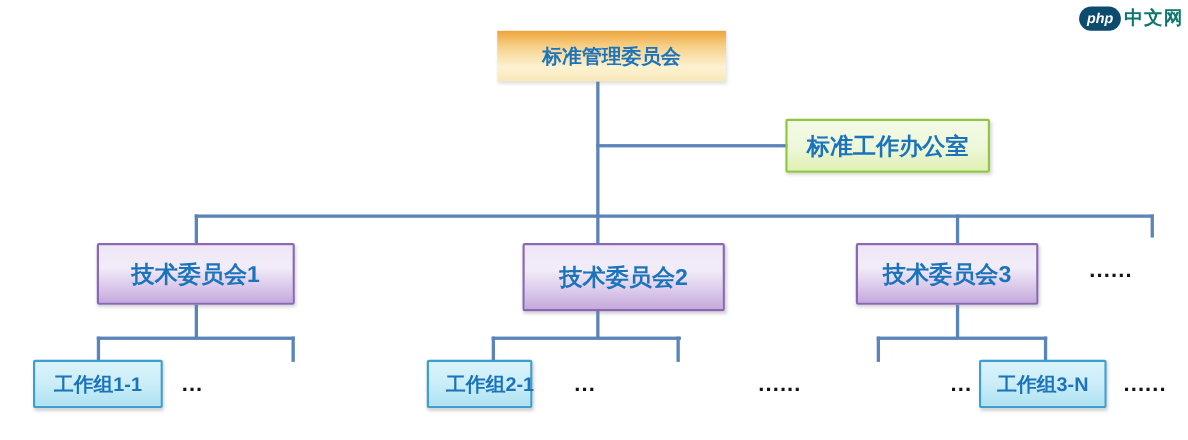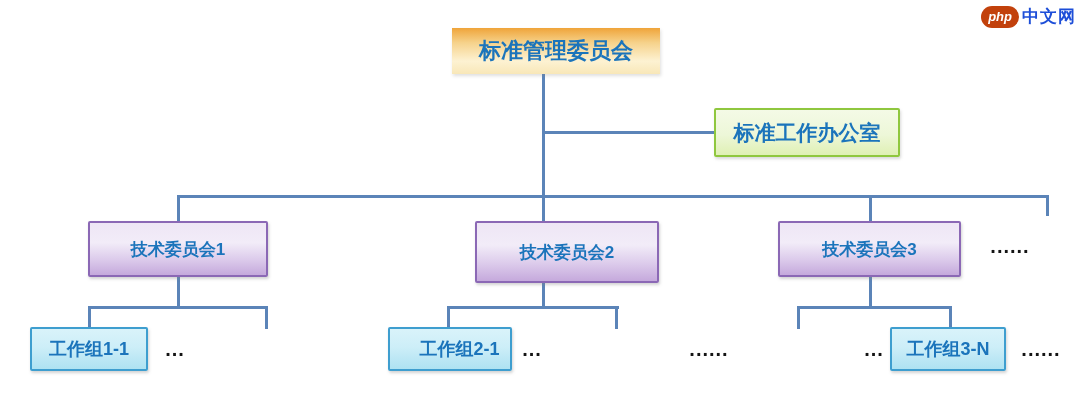--- a/index.html
+++ b/index.html
@@ -28,34 +28,34 @@
     align-items:center;
     justify-content:center;
     font-weight:bold;
     color:#1b74bb;
     box-sizing:border-box;
     text-align:center;
     white-space:nowrap;
   }
   .root-box{
     background:linear-gradient(180deg,#efa43a 0%,#f6d28b 32%,#fdf2d2 72%,#f8e7b8 100%);
-    font-size:22px;
+    font-size:18px;
     box-shadow:1px 2px 3px rgba(130,130,130,.25);
   }
   .office-box{
     background:linear-gradient(180deg,#f4fae6 0%,#edf7d8 55%,#dff0b4 100%);
     border:2px solid #8fc73e;
     font-size:21px;
     border-radius:2px;
     box-shadow:1px 2px 3px rgba(130,130,130,.3);
   }
   .committee-box{
     background:linear-gradient(180deg,#eee6f5 0%,#f2ecf8 38%,#dccbeb 70%,#c5a9dc 100%);
     border:2px solid #8b68b5;
-    font-size:17px;
+    font-size:21px;
     border-radius:2px;
     box-shadow:1px 2px 3px rgba(130,130,130,.35);
   }
   .workgroup-box{
     background:linear-gradient(180deg,#d9f3fa 0%,#cdeef8 45%,#aee2f2 100%);
     border:2px solid #3e9ecf;
     font-size:18px;
     border-radius:2px;
     box-shadow:1px 2px 3px rgba(130,130,130,.35);
     text-align:right;
@@ -74,31 +74,31 @@
   
   .logo{
     position:absolute;
     top:5px;
     right:4px;
     display:flex;
     align-items:center;
     gap:3px;
   }
   .logo-badge{
-    background:#c2410c;
+    background:#0c4a6e;
     color:#ffffff;
     font-style:italic;
     font-weight:bold;
     font-size:13px;
     line-height:1;
     padding:4px 7px 5px 7px;
     border-radius:11px;
   }
   .logo-text{
-    color:#1d4ed8;
+    color:#0f766e;
     font-weight:bold;
     font-size:17px;
     letter-spacing:1px;
   }
 </style>
 </head>
 <body>
 
 <div class="canvas">
 
@@ -123,27 +123,27 @@
   <div class="line hline" style="left:797px;top:306px;width:155px;"></div>
   <div class="line vline" style="left:797px;top:306px;height:23px;"></div>
   <div class="line vline" style="left:949px;top:306px;height:23px;"></div>
 
   <div class="box root-box" style="left:452px;top:28px;width:208px;height:46px;">标准管理委员会</div>
 
   <div class="box office-box" style="left:714px;top:108px;width:186px;height:49px;">标准工作办公室</div>
 
   <div class="box committee-box" style="left:88px;top:221px;width:180px;height:56px;">技术委员会1</div>
   <div class="box committee-box" style="left:475px;top:221px;width:184px;height:62px;text-align:right;">技术委员会2</div>
-  <div class="box committee-box" style="left:778px;top:221px;width:183px;height:56px;text-align:center;">技术委员会3</div>
+  <div class="box committee-box" style="left:778px;top:221px;width:166px;height:56px;text-align:center;">技术委员会3</div>
   <div class="dots" style="left:975px;top:218px;width:70px;height:56px;">......</div>
 
   <div class="box workgroup-box" style="left:30px;top:327px;width:118px;height:44px;">工作组1-1</div>
   <div class="dots" style="left:150px;top:327px;width:50px;height:44px;">...</div>
 
-  <div class="box workgroup-box" style="left:388px;top:327px;width:124px;height:44px;padding-left:19px;">工作组2-1</div>
+  <div class="box workgroup-box" style="left:388px;top:327px;width:96px;height:44px;padding-left:19px;">工作组2-1</div>
   <div class="dots" style="left:509px;top:327px;width:46px;height:44px;">...</div>
   <div class="dots" style="left:681px;top:327px;width:56px;height:44px;">......</div>
 
   <div class="dots" style="left:858px;top:327px;width:32px;height:44px;">...</div>
   <div class="box workgroup-box" style="left:890px;top:327px;width:116px;height:44px;">工作组3-N</div>
   <div class="dots" style="left:1010px;top:327px;width:62px;height:44px;">......</div>
 
   <div class="logo">
     <span class="logo-badge">php</span>
     <span class="logo-text">中文网</span>

